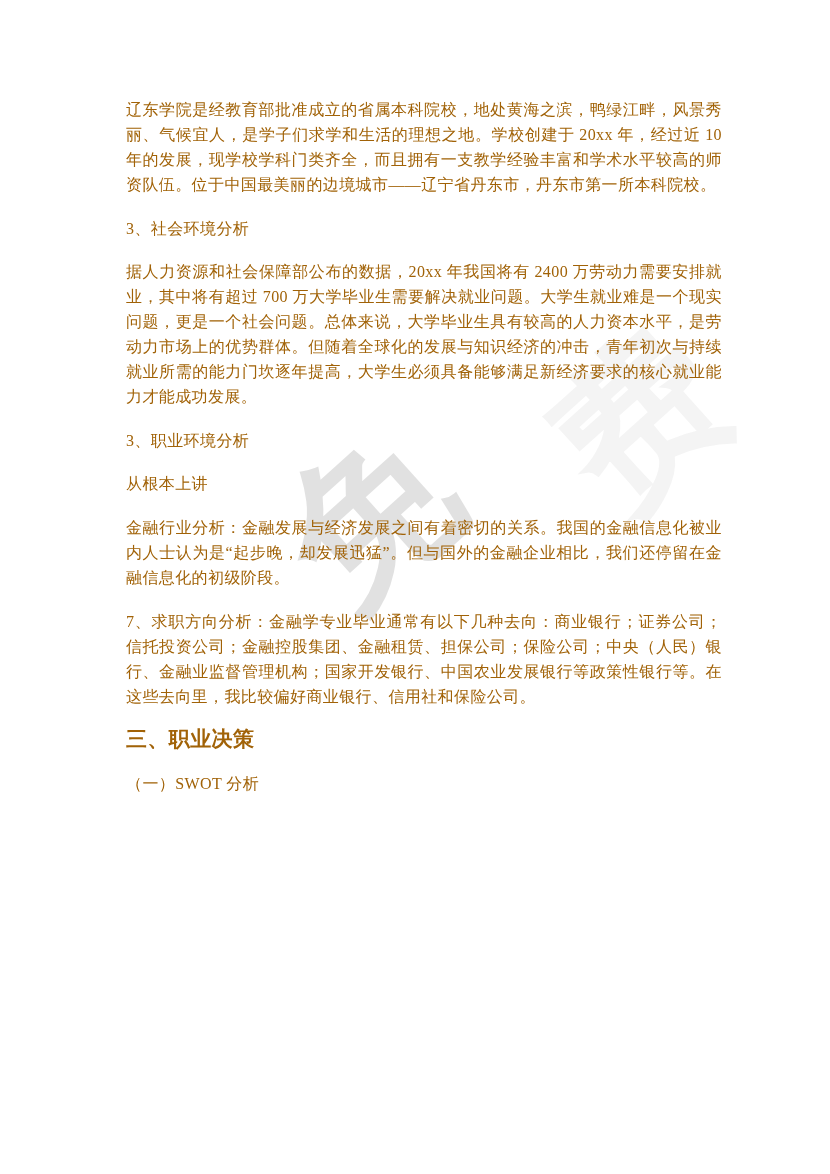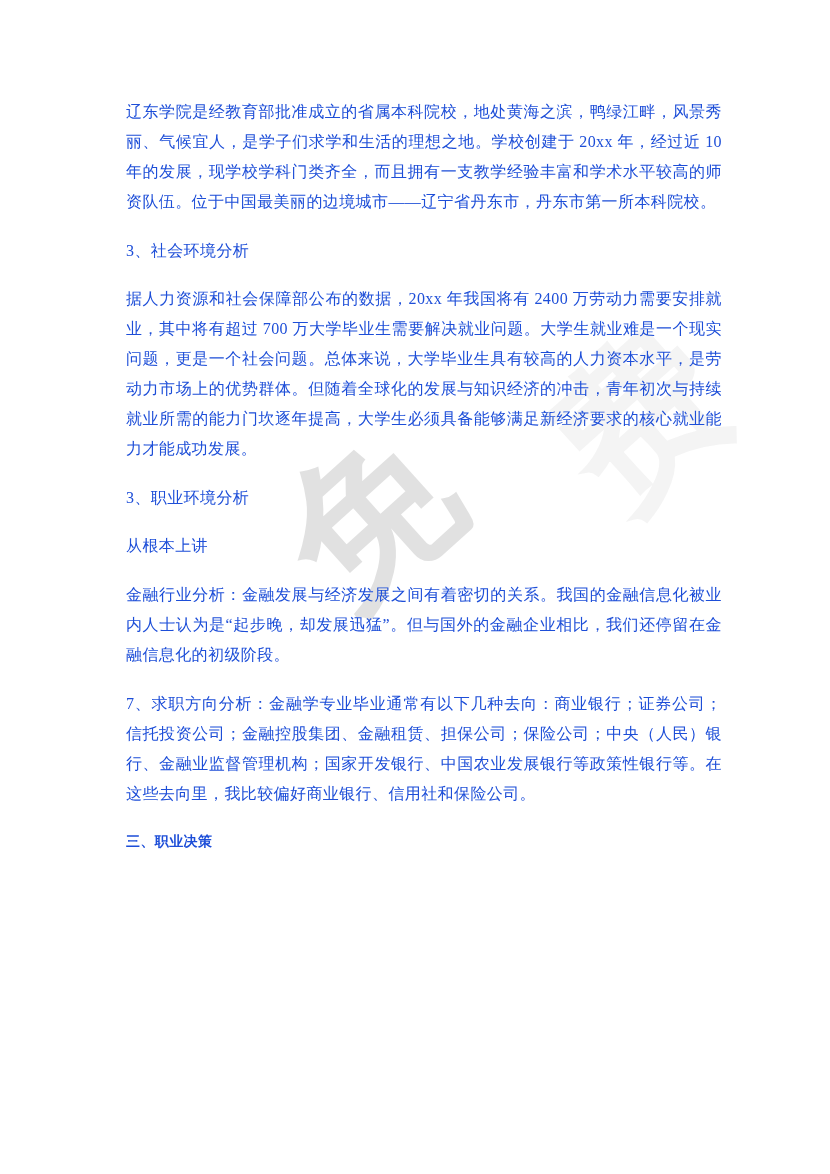--- a/index.html
+++ b/index.html
@@ -13,36 +13,36 @@
     height: 1174px;
     background: #ffffff;
     overflow: hidden;
     font-family: "Liberation Serif", "DejaVu Serif", serif;
   }
   .content {
     position: absolute;
     left: 126px;
     top: 97px;
     width: 596px;
-    color: #1d4ed8;
+    color: #a16207;
     font-size: 16px;
-    line-height: 30px;
+    line-height: 25px;
     letter-spacing: 0.4px;
     text-align: justify;
     text-align-last: left;
   }
   .blk {
     margin: 0 0 18.6px 0;
   }
   .h {
     text-align: left;
   }
   .h.bold {
     font-weight: bold;
-    font-size: 14px;
+    font-size: 21px;
   }
   
   .wm {
     position: absolute;
     font-family: "Liberation Serif", "DejaVu Serif", serif;
     font-weight: bold;
     pointer-events: none;
     user-select: none;
     z-index: 0;
   }
@@ -82,16 +82,17 @@
 
     <p class="blk h">从根本上讲</p>
 
     <p class="blk para">金融行业分析：金融发展与经济发展之间有着密切的关系。我国的金融信息化被业内人士认为是“起步晚，却发展迅猛”。但与国外的金融企业相比，我们还停留在金融信息化的初级阶段。</p>
 
 
     <p class="blk para">7、求职方向分析：金融学专业毕业通常有以下几种去向：商业银行；证券公司；信托投资公司；金融控股集团、金融租赁、担保公司；保险公司；中央（人民）银行、金融业监督管理机构；国家开发银行、中国农业发展银行等政策性银行等。在这些去向里，我比较偏好商业银行、信用社和保险公司。</p>
 
     <p class="blk h bold">三、职业决策</p>
 
+    <p class="blk h">（一）SWOT 分析</p>
 
   </div>
 
 </div>
 
 </body></html>

